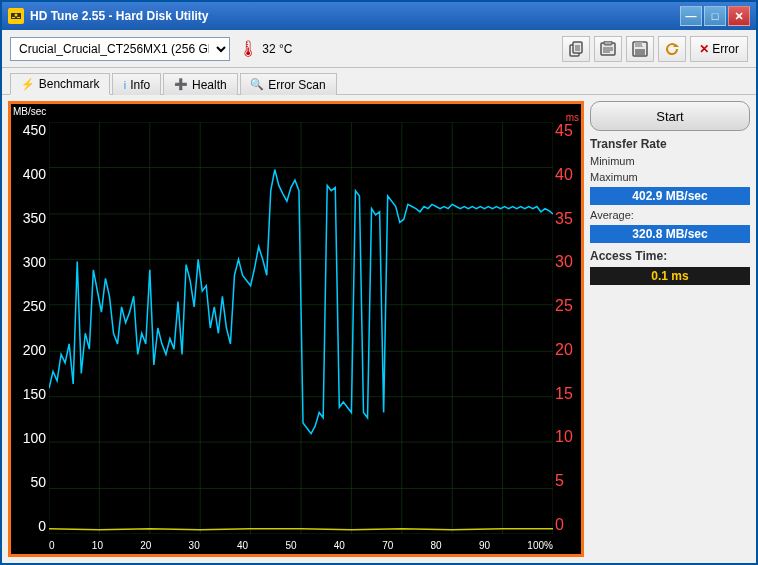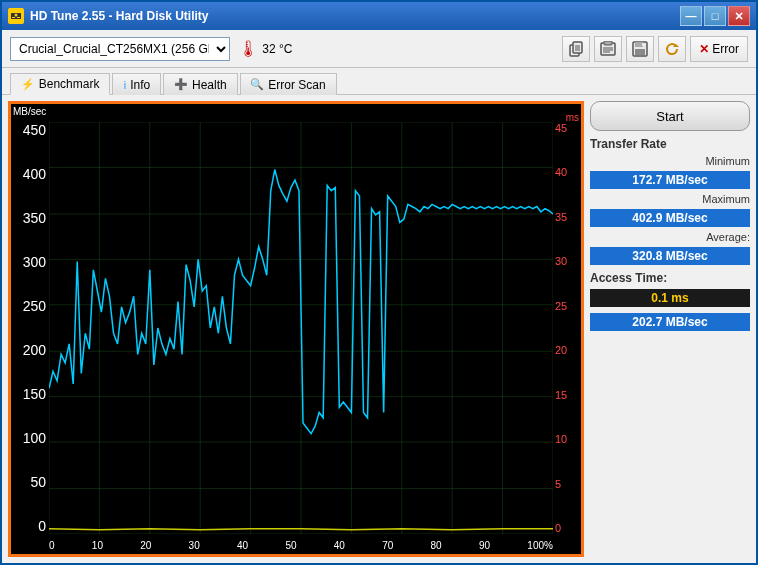--- a/index.html
+++ b/index.html
@@ -202,21 +202,20 @@
       gap: 4px;
     }
     .stat-label {
       font-size: 12px;
       color: #333;
       font-weight: bold;
     }
     .stat-sublabel {
       font-size: 11px;
       color: #333;
-      text-align: right;
     }
     .stat-value {
       padding: 2px 6px;
       font-size: 12px;
       font-weight: bold;
       text-align: center;
       min-width: 100px;
       display: inline-block;
     }
     .stat-value.blue-bg {
@@ -334,21 +333,21 @@
         <span>350</span>
         <span>300</span>
         <span>250</span>
         <span>200</span>
         <span>150</span>
         <span>100</span>
         <span>50</span>
         <span>0</span>
       </div>
 
-      <div style="position:absolute;right:0;top:18px;bottom:20px;width:28px;display:flex;flex-direction:column;justify-content:space-between;color:#ff4444;font-size:11px;text-align:left;padding-left:2px;">
+      <div style="position:absolute;right:0;top:18px;bottom:20px;width:28px;display:flex;flex-direction:column;justify-content:space-between;color:#ff4444;font-size:16px;text-align:left;padding-left:2px;">
         <span>45</span>
         <span>40</span>
         <span>35</span>
         <span>30</span>
         <span>25</span>
         <span>20</span>
         <span>15</span>
         <span>10</span>
         <span>5</span>
         <span>0</span>
@@ -525,31 +524,29 @@
         <span>100%</span>
       </div>
     </div>
 
     <div class="side-panel">
       <button class="start-btn">Start</button>
 
       <div class="stats-section">
         <span class="stat-label">Transfer Rate</span>
         <span class="stat-sublabel">Minimum</span>
-        <span class="stat-value blue-bg">172.7 MB/sec</span>
         <span class="stat-sublabel">Maximum</span>
         <span class="stat-value blue-bg">402.9 MB/sec</span>
         <span class="stat-sublabel">Average:</span>
         <span class="stat-value blue-bg">320.8 MB/sec</span>
       </div>
 
       <div class="stats-section">
         <span class="stat-label">Access Time:</span>
         <span class="stat-value dark-bg">0.1 ms</span>
       </div>
 
       <div class="stats-section">
-        <span class="stat-value blue-bg">202.7 MB/sec</span>
       </div>
 
     </div>
   </div>
 </div>
 
 </body></html>

